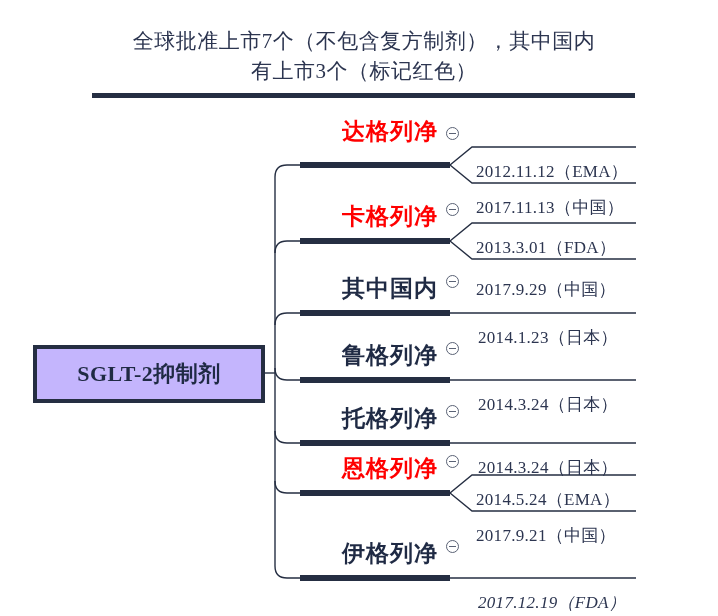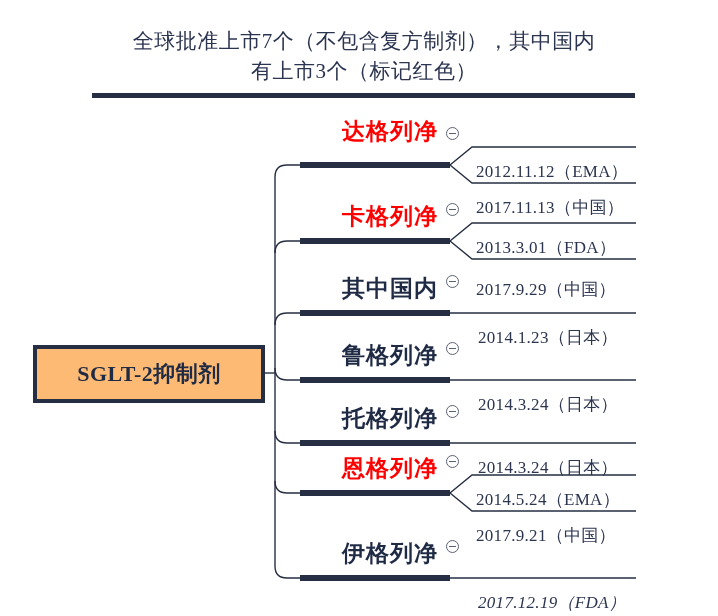--- a/index.html
+++ b/index.html
@@ -29,21 +29,21 @@
     background:#252e42;
   }
 
   
   #wires{position:absolute;left:0;top:0;width:718px;height:616px;}
 
   
   #root-node{
     position:absolute;left:33px;top:345px;width:232px;height:58px;
     border:4px solid #252e42;
-    background:#fdba74;
+    background:#c4b5fd;
     display:flex;align-items:center;justify-content:center;
     box-sizing:border-box;
   }
   #root-label{
     font-size:22px;font-weight:bold;color:#1f2a44;
     white-space:nowrap;letter-spacing:0.5px;
   }
 
   
   .branch-label{

